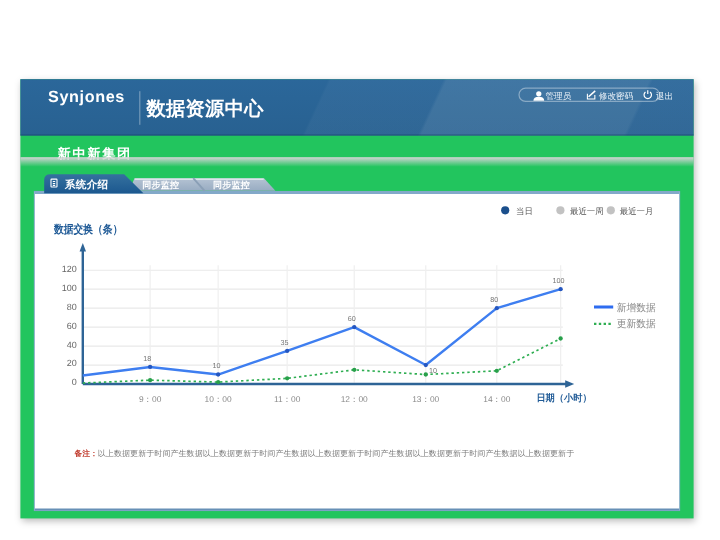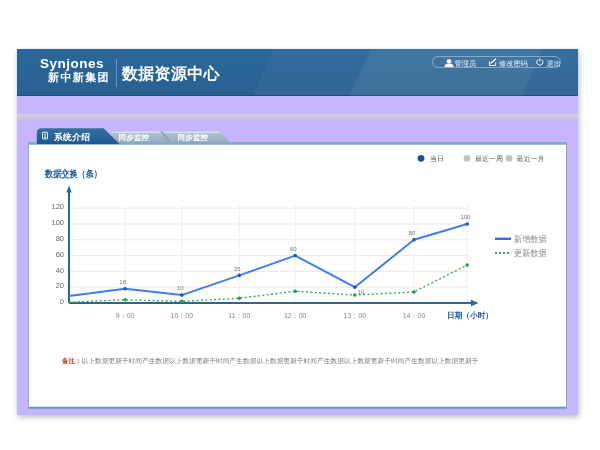--- a/index.html
+++ b/index.html
@@ -1,25 +1,25 @@
 <!DOCTYPE html>
 <html><head>
 <meta charset="utf-8">
 <style>
 * { margin:0; padding:0; box-sizing:border-box; }
 html,body { width:600px; height:450px; background:#ffffff; font-family:"Liberation Sans", sans-serif; overflow:hidden; }
-#card { position:absolute; left:17px; top:49px; width:561px; height:366px; background:#c4b5fd; box-shadow:1px 2px 6px rgba(0,0,0,0.28); }
+#card { position:absolute; left:17px; top:66px; width:561px; height:366px; background:#22c55e; box-shadow:1px 2px 6px rgba(0,0,0,0.28); }
 #header { position:absolute; left:0; top:0; width:561px; height:47px;
   background:linear-gradient(115deg, rgba(255,255,255,0) 44%, rgba(255,255,255,0.035) 44.4%),linear-gradient(115deg, rgba(255,255,255,0) 60.5%, rgba(255,255,255,0.07) 61%, rgba(255,255,255,0.07) 90%, rgba(255,255,255,0.015) 90.5%),linear-gradient(#2b679a,#286191); box-shadow:inset 0 -1px 0 rgba(20,60,100,0.55); }
 #logo { position:absolute; left:23px; top:8px; color:#fff; }
 #logo .en { font-size:13.5px; font-weight:bold; letter-spacing:0.5px; line-height:14px; }
-#logo .cn { font-size:11px; font-weight:bold; letter-spacing:1.4px; line-height:12px; margin-left:8px; }
+#logo .cn { font-size:11px; font-weight:bold; letter-spacing:1.4px; line-height:12px; margin-left:8px;margin-top:35px; }
 #hsep { position:absolute; left:99px; top:10px; width:1px; height:28px; background:rgba(255,255,255,0.35); }
 #htitle { position:absolute; left:105px; top:15px; color:#fff; font-size:16px; font-weight:bold; letter-spacing:0.3px; }
-#pill { position:absolute; left:415px; top:7px; width:129px; height:12px; border:1px solid rgba(255,255,255,0.38); border-radius:7px; }
+#pill { position:absolute; left:415px; top:7px; width:118px; height:12px; border:1px solid rgba(255,255,255,0.38); border-radius:7px; }
 #pill svg { position:absolute; left:0; top:0; }
 #nav { position:absolute; left:0; top:47px; width:561px; height:17px;
   background:linear-gradient(#ffffff,#ececee); border-bottom:1px solid #c9c9cc; }
 #nav .it { position:absolute; top:0; height:17px; width:63px; text-align:center; font-size:10px; font-weight:bold; color:#17518c; line-height:17px; }
 #nav .sep { position:absolute; top:4px; width:1px; height:9px; background:#b9bcc2; }
 #navshadow { position:absolute; left:0; top:65px; width:561px; height:8px; background:linear-gradient(#d4d4d6,rgba(255,255,255,0)); }
 #tabs { position:absolute; left:0; top:77px; z-index:2;font-family:Liberation Mono, monospace; }
 #panel { position:absolute; left:11px; top:93px; z-index:1; }
 </style>
 </head>

